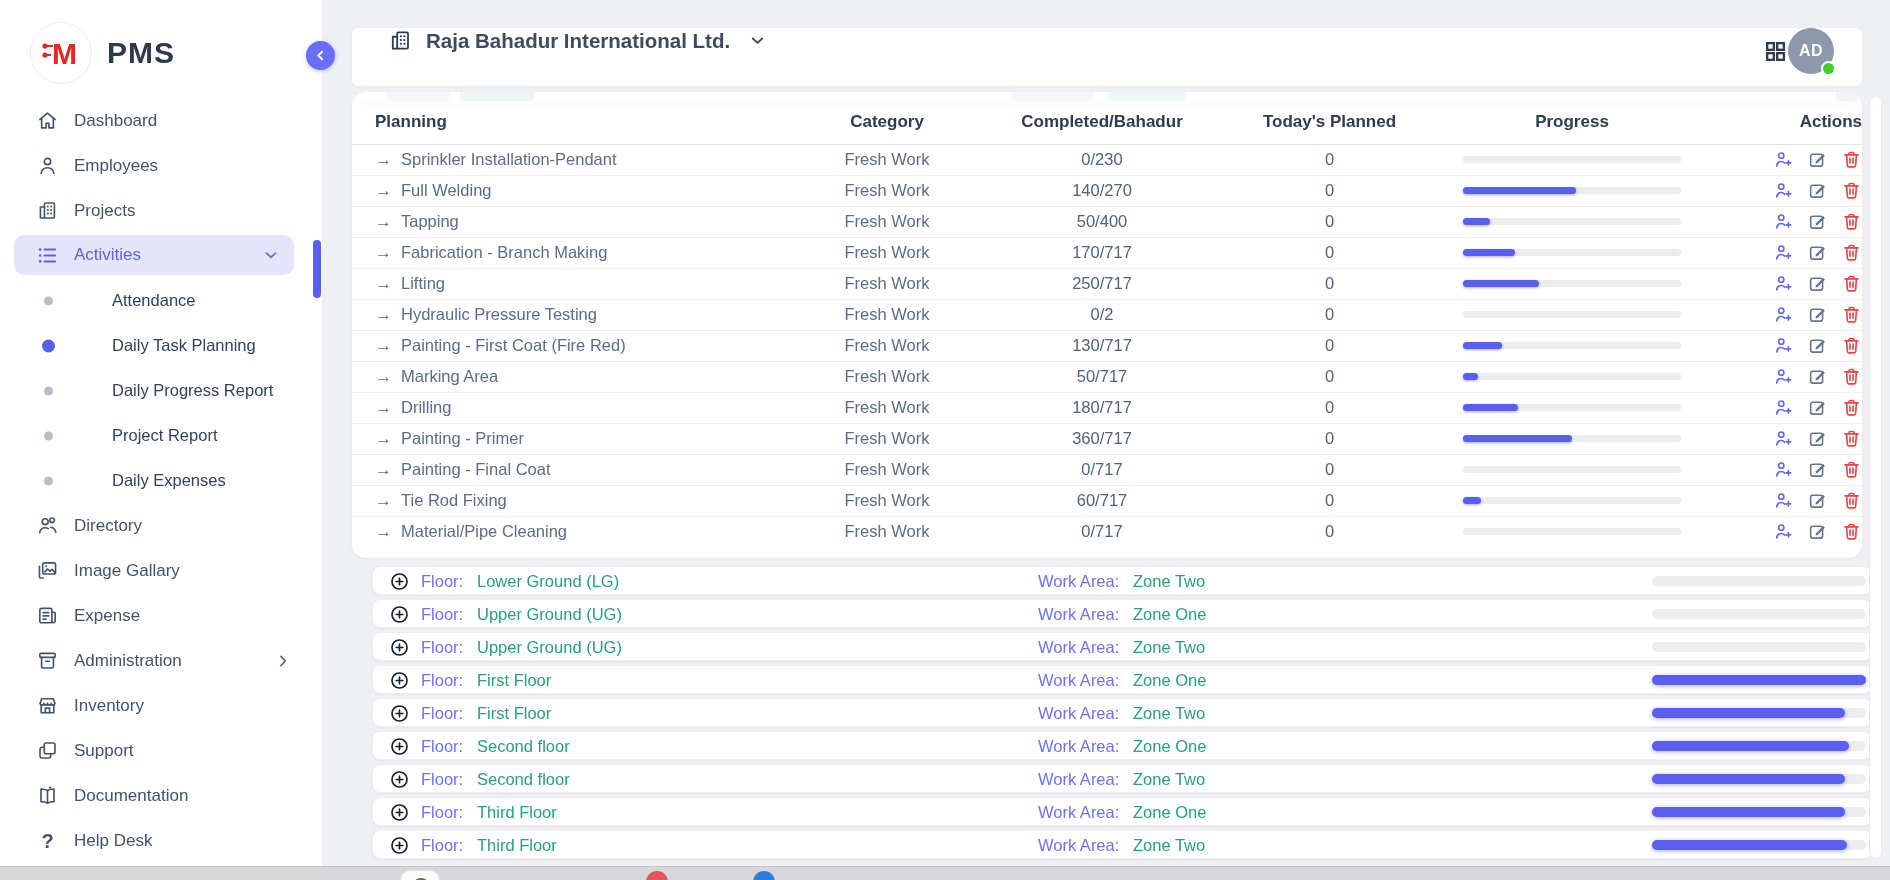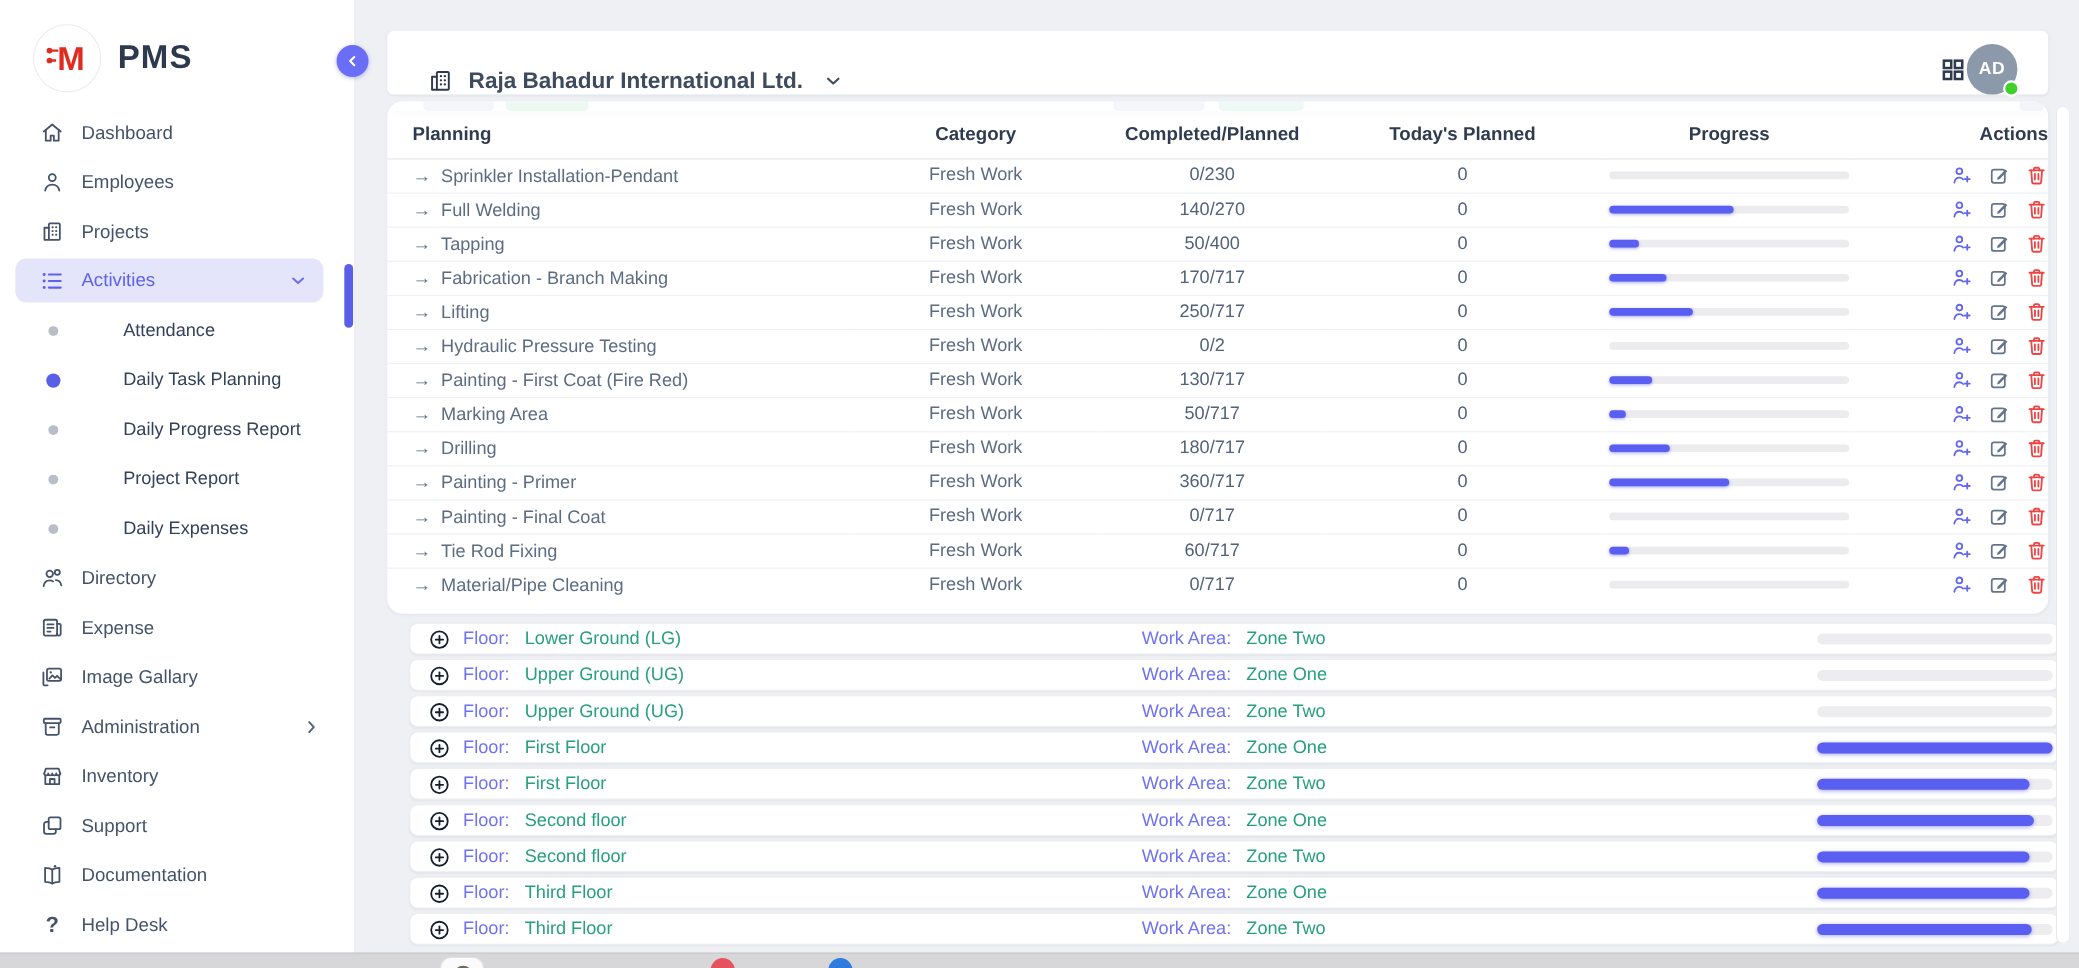--- a/index.html
+++ b/index.html
@@ -20,21 +20,21 @@
 .nav-caret{width:18px;height:18px;margin-left:auto;opacity:.9}
 .sub-item{height:45px;display:flex;align-items:center;padding-left:112px;position:relative;font-size:16.5px;color:#33415a;font-weight:500;cursor:pointer}
 .sub-dot{position:absolute;left:44px;top:50%;transform:translateY(-50%);width:9px;height:9px;border-radius:50%;background:#b9bdc7}
 .sub-item.active .sub-dot{background:#5a5fe8;width:13px;height:13px;left:42px}
 .qmark{font-size:20px;font-weight:600;color:inherit;line-height:1}
 .side-rail{position:absolute;left:313px;top:240px;width:8px;height:58px;background:#5a5fe8;border-radius:4px;z-index:4}
 .collapse-btn{position:absolute;left:306px;top:41px;width:29px;height:29px;border-radius:50%;background:#6a6ef7;border:none;color:#fff;z-index:5;cursor:pointer;display:flex;align-items:center;justify-content:center;box-shadow:0 1px 4px rgba(80,90,220,.4)}
 .collapse-btn svg{width:15px;height:15px}
 
 
-.header-card{position:absolute;left:352px;top:28px;width:1510px;height:58px;background:#fff;border-radius:6px;box-shadow:0 1px 3px rgba(20,30,60,.06);display:flex;align-items:flex-end;padding:0 28px;z-index:2}
+.header-card{position:absolute;left:352px;top:28px;width:1510px;height:58px;background:#fff;border-radius:6px;box-shadow:0 1px 3px rgba(20,30,60,.06);display:flex;align-items:flex-start;padding:0 28px;z-index:2}
 .company{display:flex;align-items:center;gap:13px;margin-left:8px;color:#3e4b5e;font-size:20.5px;font-weight:600;cursor:pointer}
 .company .icon{width:25px;height:25px;color:#2e3a4d}
 .company .caret{width:19px;height:19px;color:#3e4b5e;margin-left:5px}
 .header-right{margin-left:auto;display:flex;align-items:center;}
 .grid-btn{width:25px;height:25px;color:#2e3a4d;cursor:pointer}
 .avatar{width:46px;height:46px;border-radius:50%;background:#8b99ab;color:#fff;font-weight:bold;font-size:16px;display:flex;align-items:center;justify-content:center;position:relative;cursor:pointer;letter-spacing:.5px}
 .status-dot{position:absolute;right:-2px;bottom:-2px;width:15px;height:15px;border-radius:50%;background:#3fd02c;border:2px solid #fff}
 
 
 .content-card{position:absolute;left:352px;top:92px;width:1510px;height:466px;background:#fff;border-radius:14px;box-shadow:0 1px 3px rgba(20,30,60,.05);overflow:hidden;z-index:1}
@@ -157,37 +157,37 @@
             <path d="M3.8 19.6c.6-3.4 2.9-5.3 5.8-5.3 1.2 0 2.3.3 3.2.9"></path>
             <circle cx="16.8" cy="6.6" r="2.4"></circle>
             <path d="M15.4 13.9c2.8.1 4.6 1.9 5.2 5"></path>
           </svg>
         </span>
         <span class="nav-label">Directory</span>
       </div>
       <div class="nav-item">
         <span class="icon nav-icon">
           <svg viewBox="0 0 24 24" fill="none" stroke="currentColor" stroke-width="1.7" stroke-linecap="round" stroke-linejoin="round">
-            <rect x="4" y="4.6" width="12.6" height="15" rx="1.6"></rect>
-            <path d="M7.4 9h5.8M7.4 12.4h5.8M7.4 15.8h3"></path>
-            <path d="M16.6 8.6h2.4a1 1 0 0 1 1 1v8.2a1.8 1.8 0 0 1-3.6 0"></path>
-          </svg>
-        </span>
-        <span class="nav-label">Expense</span>
-      </div>
-      <div class="nav-item">
-        <span class="icon nav-icon">
-          <svg viewBox="0 0 24 24" fill="none" stroke="currentColor" stroke-width="1.7" stroke-linecap="round" stroke-linejoin="round">
             <rect x="7" y="4" width="13.4" height="11.6" rx="1.8"></rect>
             <path d="M7.6 19.8H4.6a1 1 0 0 1-1-1V7.6"></path>
             <path d="M9.3 13.4l2.9-3 2.4 2.4 2-2 3.4 3.4"></path>
             <circle cx="10.6" cy="7.6" r="1.1" fill="currentColor" stroke="none"></circle>
           </svg>
         </span>
         <span class="nav-label">Image Gallary</span>
+      </div>
+      <div class="nav-item">
+        <span class="icon nav-icon">
+          <svg viewBox="0 0 24 24" fill="none" stroke="currentColor" stroke-width="1.7" stroke-linecap="round" stroke-linejoin="round">
+            <rect x="4" y="4.6" width="12.6" height="15" rx="1.6"></rect>
+            <path d="M7.4 9h5.8M7.4 12.4h5.8M7.4 15.8h3"></path>
+            <path d="M16.6 8.6h2.4a1 1 0 0 1 1 1v8.2a1.8 1.8 0 0 1-3.6 0"></path>
+          </svg>
+        </span>
+        <span class="nav-label">Expense</span>
       </div>
       <div class="nav-item">
         <span class="icon nav-icon">
           <svg viewBox="0 0 24 24" fill="none" stroke="currentColor" stroke-width="1.7" stroke-linecap="round" stroke-linejoin="round">
             <rect x="4" y="4.6" width="16" height="4.2" rx="1"></rect>
             <path d="M5.8 8.8v9.2a1.8 1.8 0 0 0 1.8 1.8h8.8a1.8 1.8 0 0 0 1.8-1.8V8.8"></path>
             <path d="M10 12.8h4"></path>
           </svg>
         </span>
         <span class="nav-label">Administration</span>
@@ -290,21 +290,21 @@
         <col class="c2">
         <col class="c3">
         <col class="c4">
         <col class="c5">
         <col class="c6">
       </colgroup>
     <thead>
         <tr>
           <th class="col-activity">Planning</th>
           <th class="">Category</th>
-          <th class="">Completed/Planned</th>
+          <th class="">Completed/Bahadur</th>
           <th class="">Today's Planned</th>
           <th class="">Progress</th>
           <th class="col-actions">Actions</th>
         </tr>
       </thead>
     <tbody>
         <tr>
           <td class="col-activity"><span class="arrow">→</span>Sprinkler Installation-Pendant</td>
           <td>Fresh Work</td>
           <td class="num">0/230</td>

